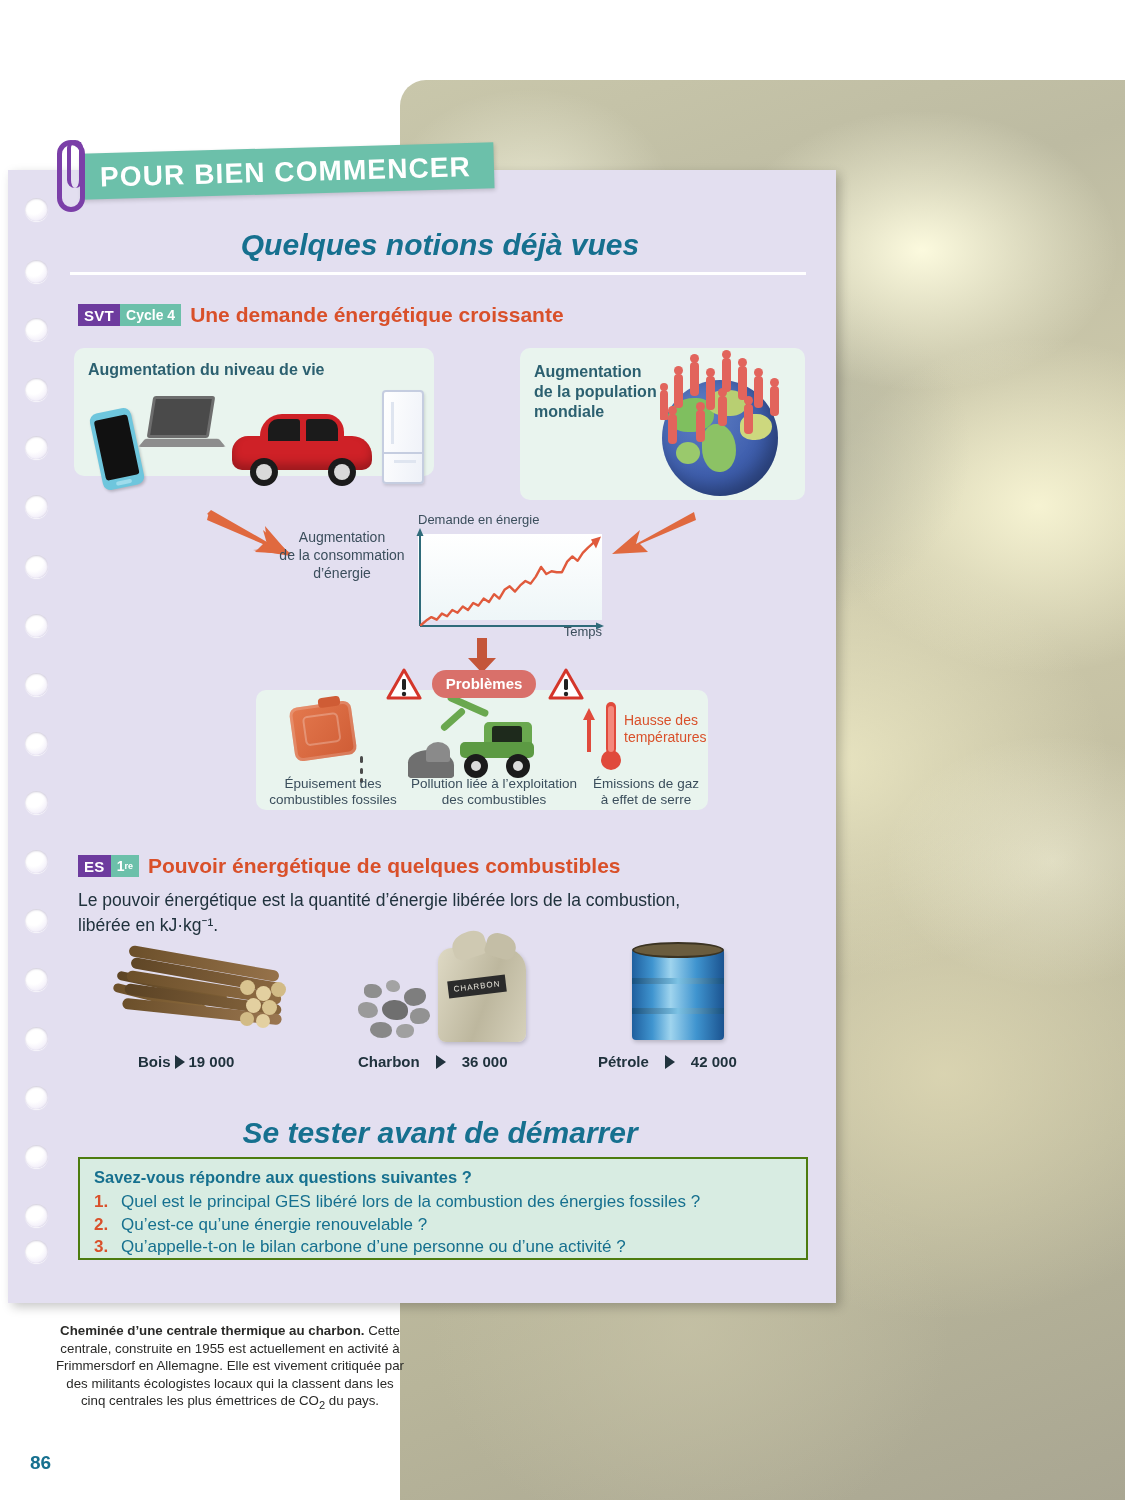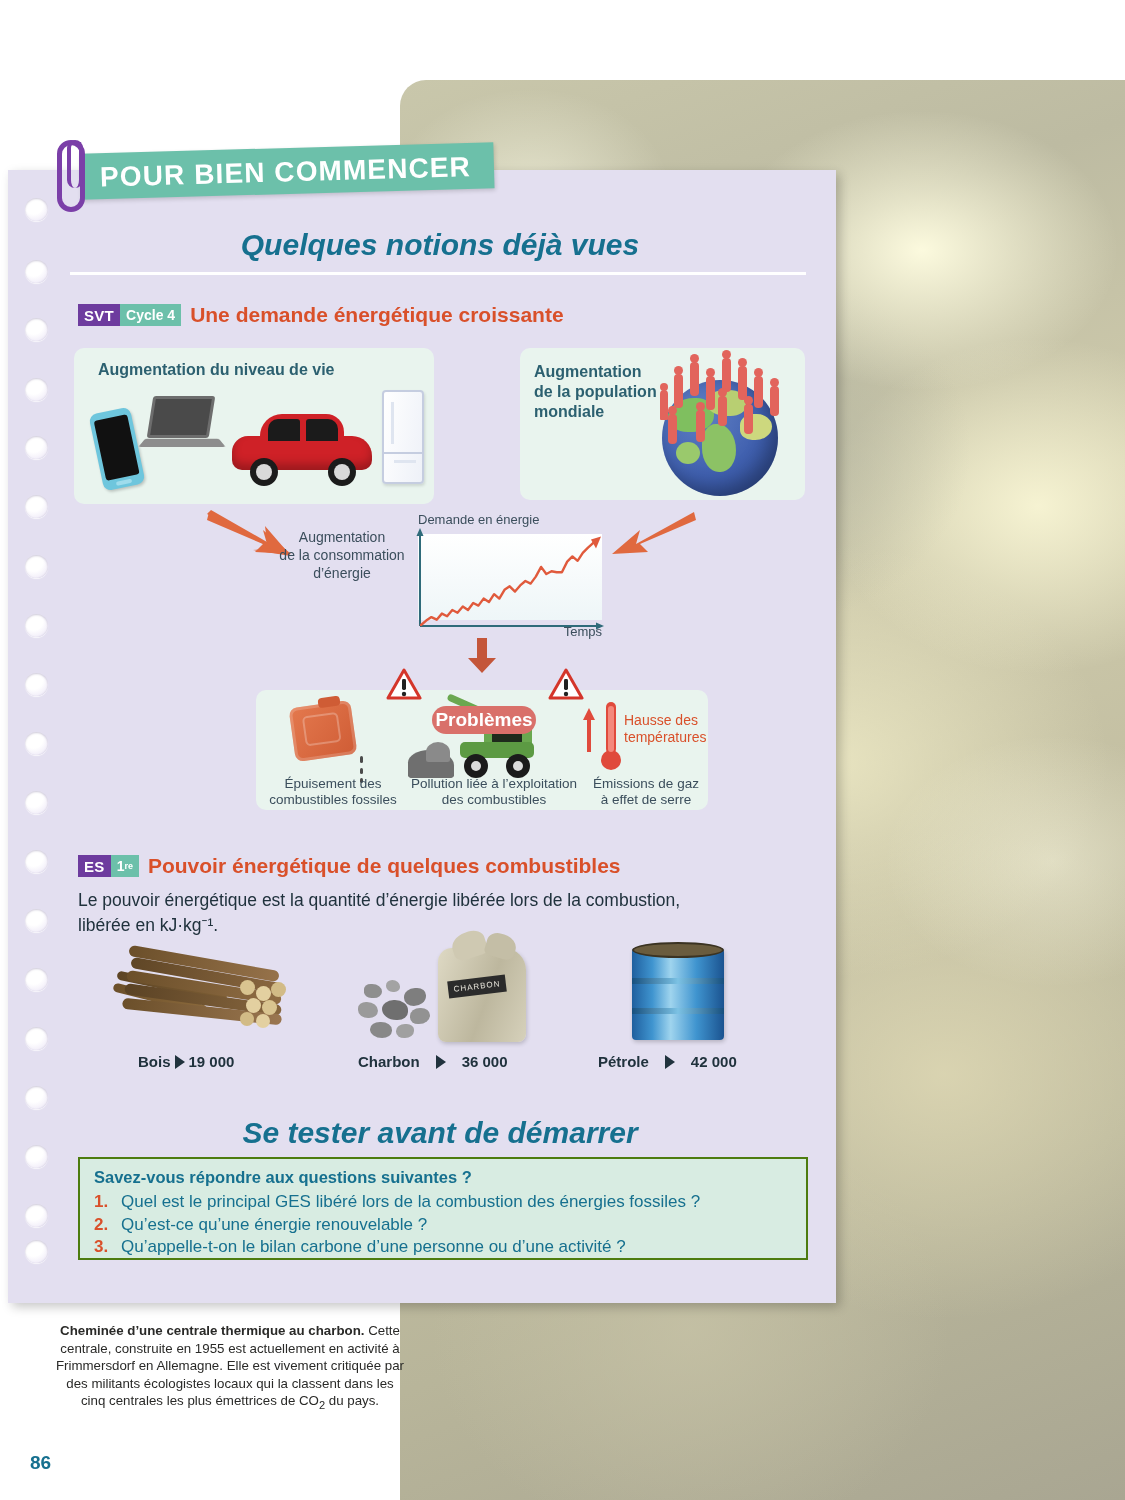--- a/index.html
+++ b/index.html
@@ -166,24 +166,23 @@
     position: absolute; left: 6px; top: 22px;
     width: 184px; height: 86px;
     background: linear-gradient(180deg,#ffffff,#eef6f8);
   }
 
   
   #prob-badge {
     position: absolute; left: 432px; top: 670px;
     width: 104px; height: 28px;
     background: #d9706a; border-radius: 14px;
-    color: #fff; font-size: 19px; font-weight: 700;
+    color: #fff; font-size: 15px; font-weight: 700;
     text-align: center; line-height: 28px;
     z-index: 4;
-    margin-top: 36px;
   }
   .warn {
     position: absolute; width: 36px; height: 32px; z-index: 4;
   }
   .caption-sm {
     color: #3b4e5c; font-size: 13.5px; line-height: 16px; text-align: center;
   }
 
   
   .fuel-label { font-size: 15px; font-weight: 700; color: #20323d; }
@@ -261,21 +260,21 @@
   <div id="rule1"></div>
 
   <div class="rubric" style="left:78px; top:303px;">
     <span class="badge">
       <span class="b1">SVT</span>
       <span class="b2">Cycle 4</span>
     </span>
     <span class="rubric-text">Une demande énergétique croissante</span>
   </div>
 
-  <div class="greenbox" style="left:74px; top:348px; width:360px; height:156px;padding-left:10px;">
+  <div class="greenbox" style="left:74px; top:348px; width:360px; height:128px;">
     <div class="gb-title" style="padding:12px 0 0 14px;">Augmentation du niveau de vie</div>
 
     <div class="il" style="left:22px; top:62px; width:42px; height:78px; transform:rotate(-12deg);
                 background:#6ec6dd; border-radius:8px; box-shadow:1px 2px 3px rgba(0,0,0,.2);">
       <div style="position:absolute; left:4px; top:7px; right:4px; bottom:10px; background:#111; border-radius:3px;"></div>
       <div style="position:absolute; left:13px; bottom:3px; width:16px; height:4px; background:#9fdcec; border-radius:2px;"></div>
     </div>
 
     <div class="il" style="left:68px; top:48px; width:82px; height:60px;">
       <div style="position:absolute; left:8px; top:0; width:62px; height:42px; background:#4a4a4a;

